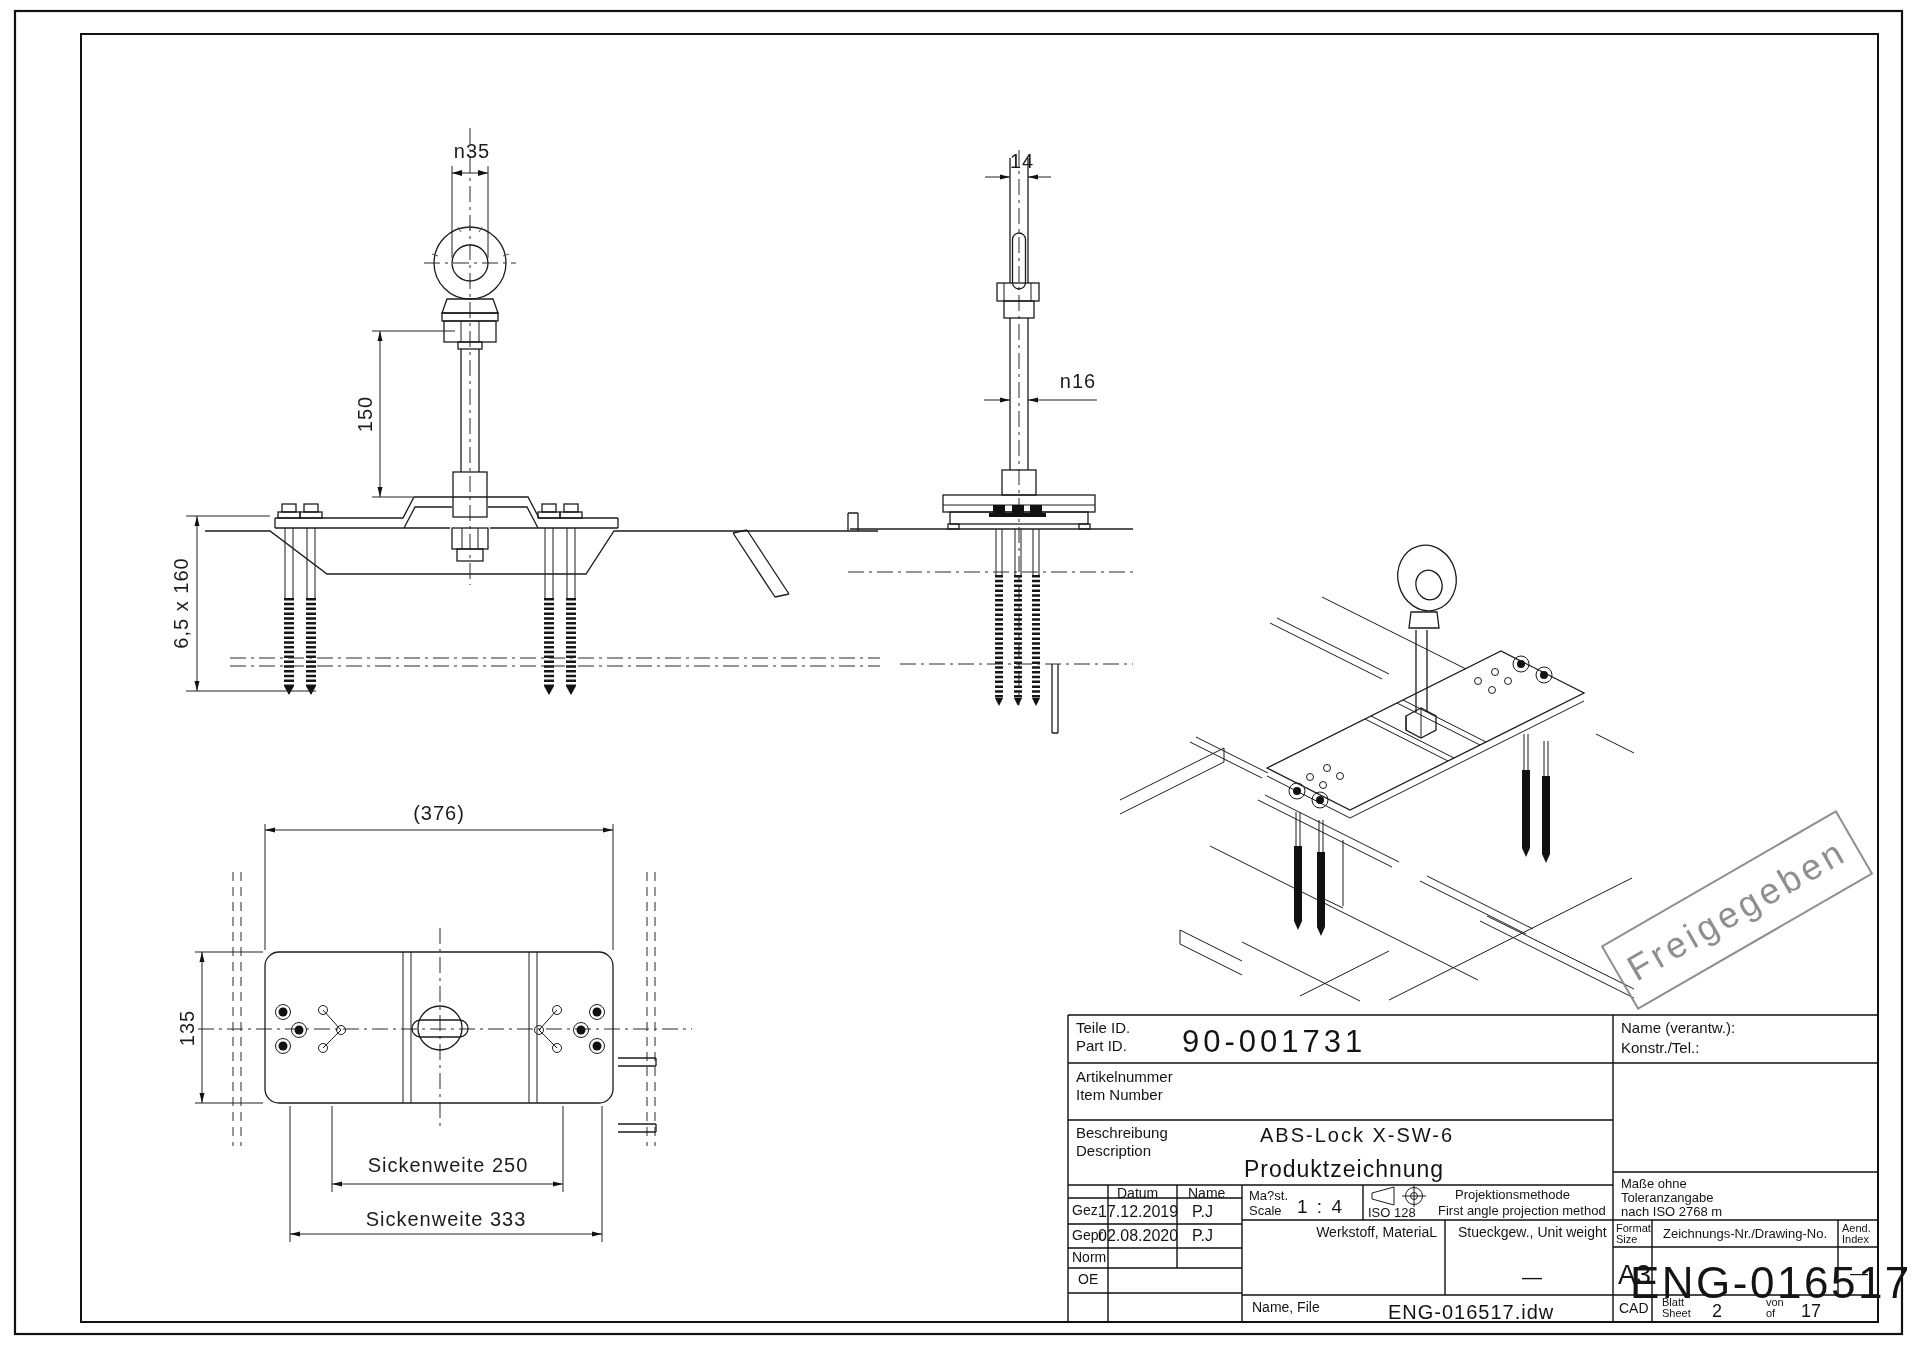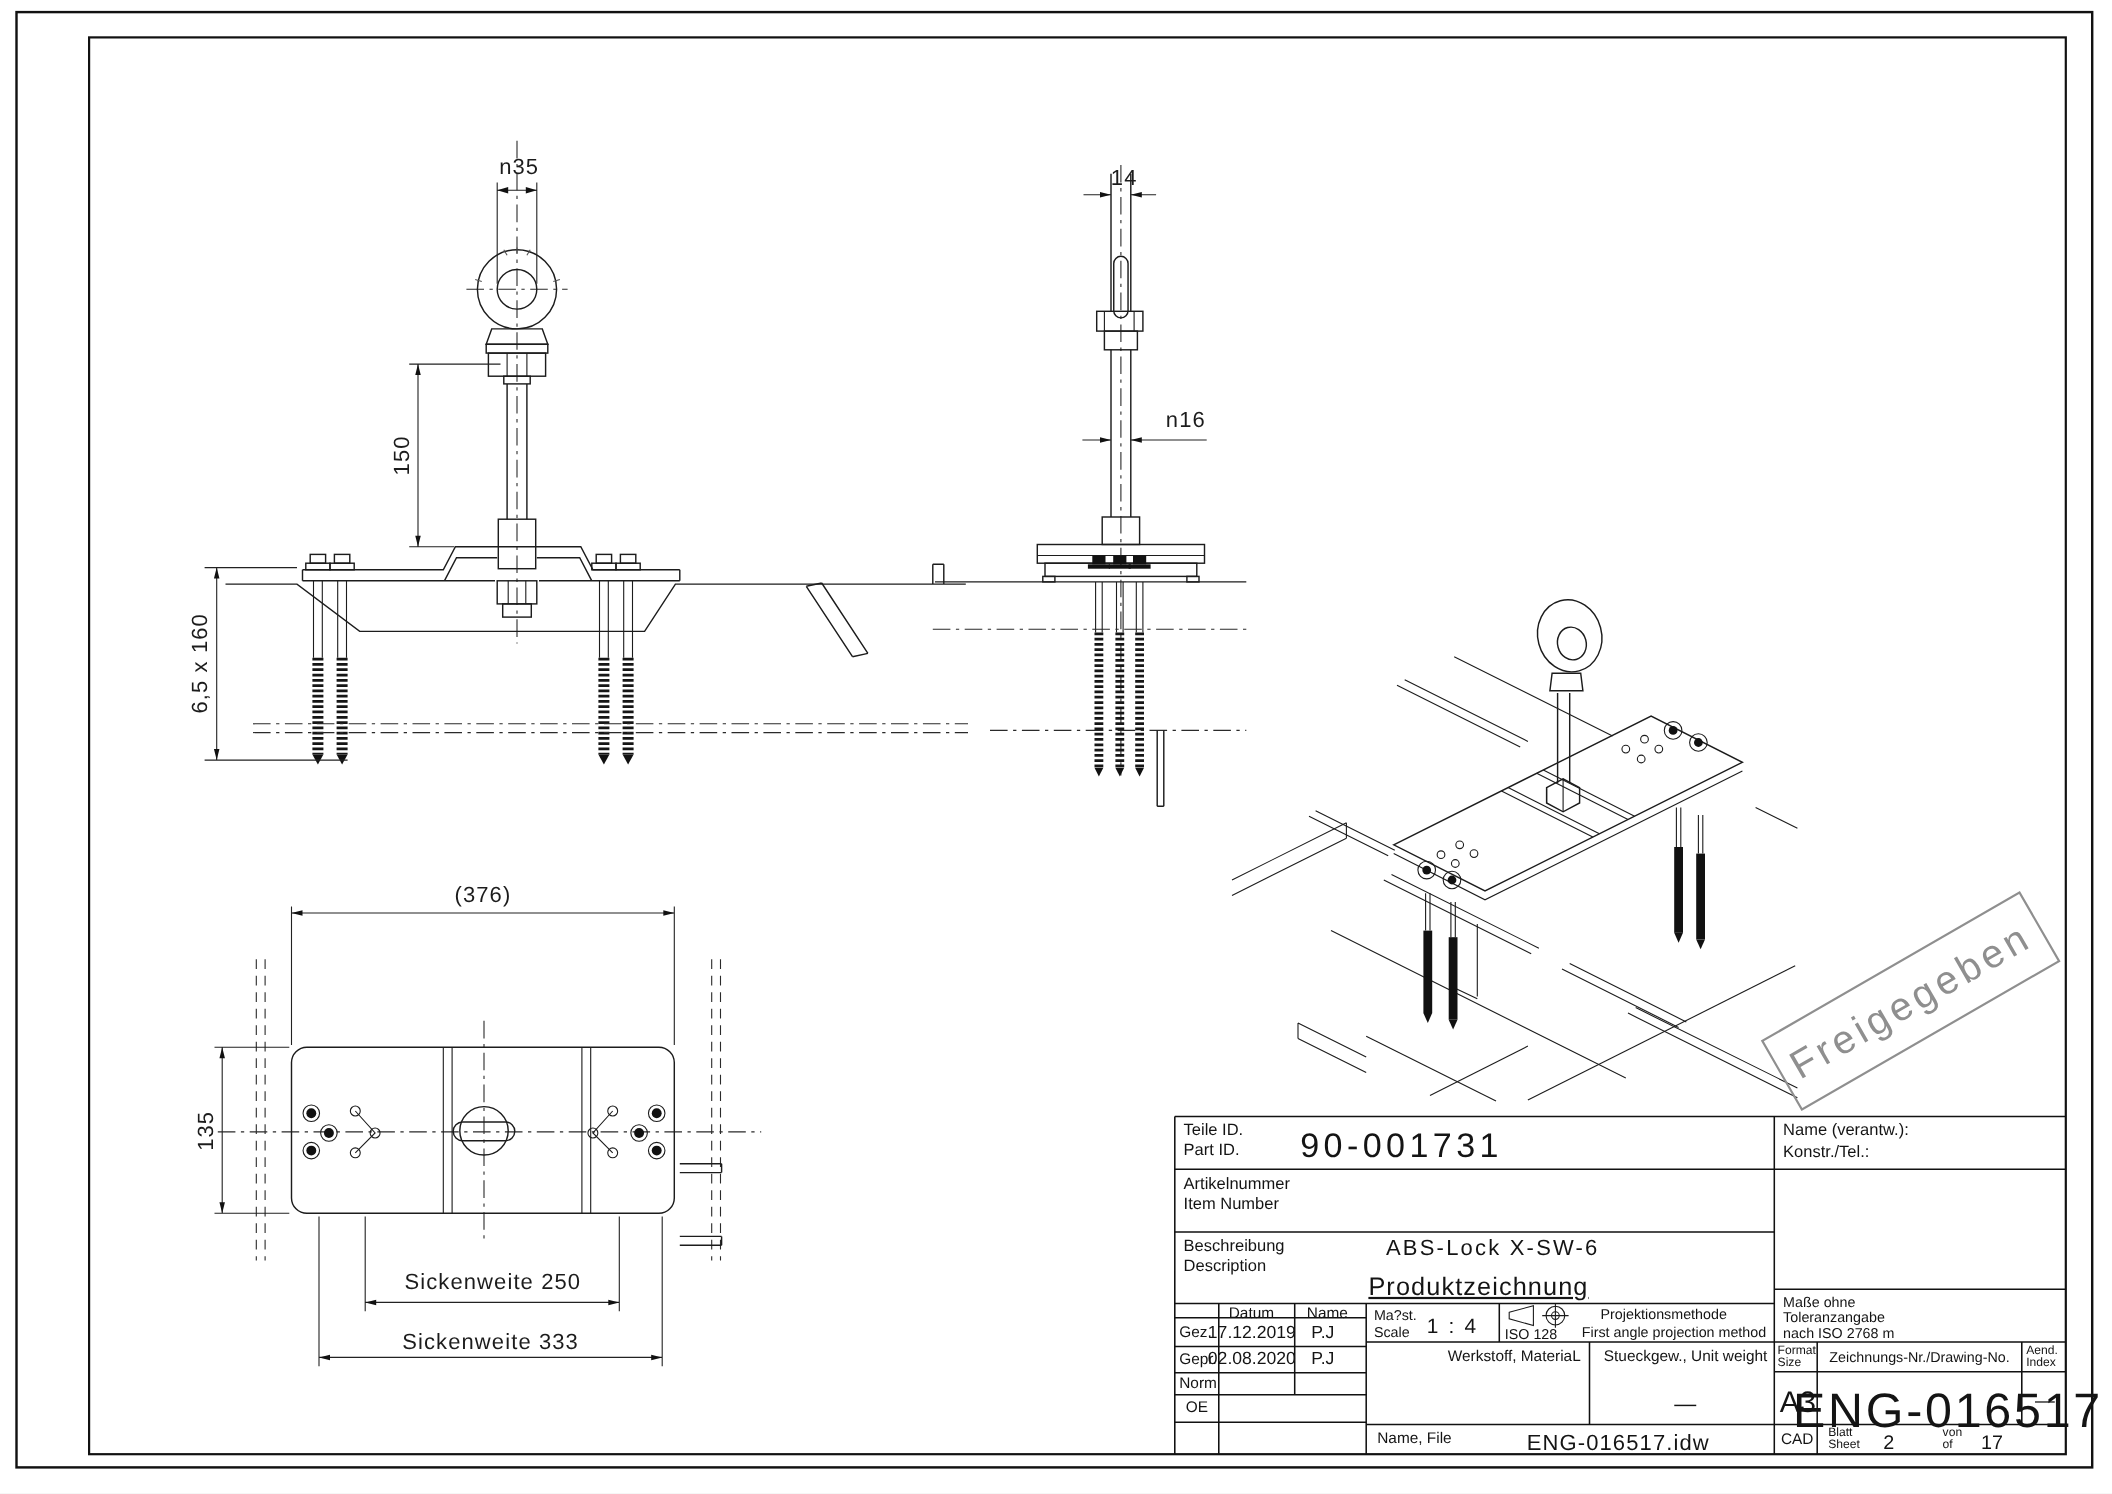--- a/index.html
+++ b/index.html
@@ -20,21 +20,21 @@
   .t{position:absolute;white-space:nowrap;color:#141414;}
   .s11{font-size:11px;line-height:11px;}
   .s13{font-size:13px;line-height:15px;}
   .s14{font-size:14px;}
   .s15{font-size:15px;line-height:18px;}
   .s18{font-size:18px;}
   .s20{font-size:20px;}
   .big{font-size:31px;letter-spacing:4px;}
   .big2{font-size:33px;letter-spacing:3px;}
   .big3{font-size:20px;letter-spacing:2px;margin-left:23px;}
-  .big4{font-size:23px;letter-spacing:1px;text-decoration:underline;}
+  .big4{font-size:23px;letter-spacing:1px;}
   #stamp{position:absolute;left:1601px;top:873px;width:268px;height:70px;
          border:2px solid #8f8f8f;transform:rotate(-30deg);transform-origin:center;
          display:flex;align-items:center;justify-content:center;}
   #stamp span{font-size:36px;color:#8f8f8f;letter-spacing:4px;}
   #logo{position:absolute;left:1633px;top:1074px;width:228px;height:92px;}
   .brkt{position:absolute;top:6px;width:26px;height:66px;}
   .brkt.l{left:0;border-left:11px solid #262626;border-top:11px solid #262626;border-bottom:11px solid #262626;}
   .brkt.r{right:10px;border-right:11px solid #262626;border-top:11px solid #262626;border-bottom:11px solid #262626;}
   .abs-letters{position:absolute;left:34px;top:2px;font-size:57px;font-weight:bold;letter-spacing:2px;color:#111;}
   .abs-letters .gray{color:#9d9d9c;}

